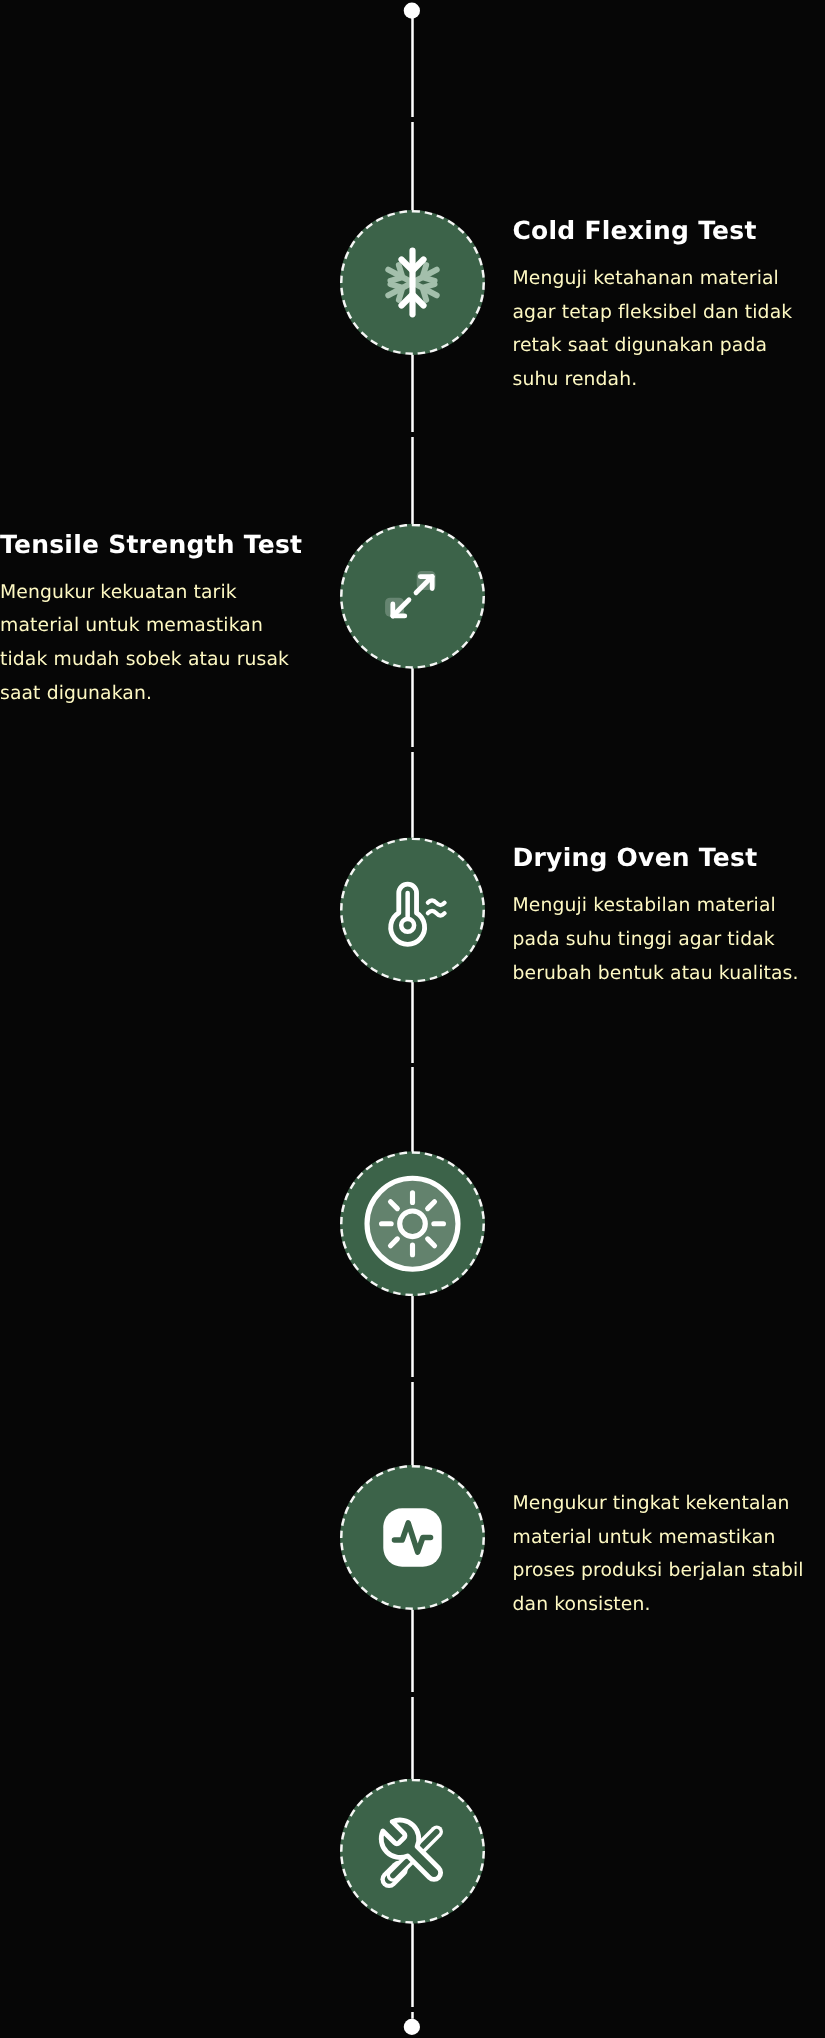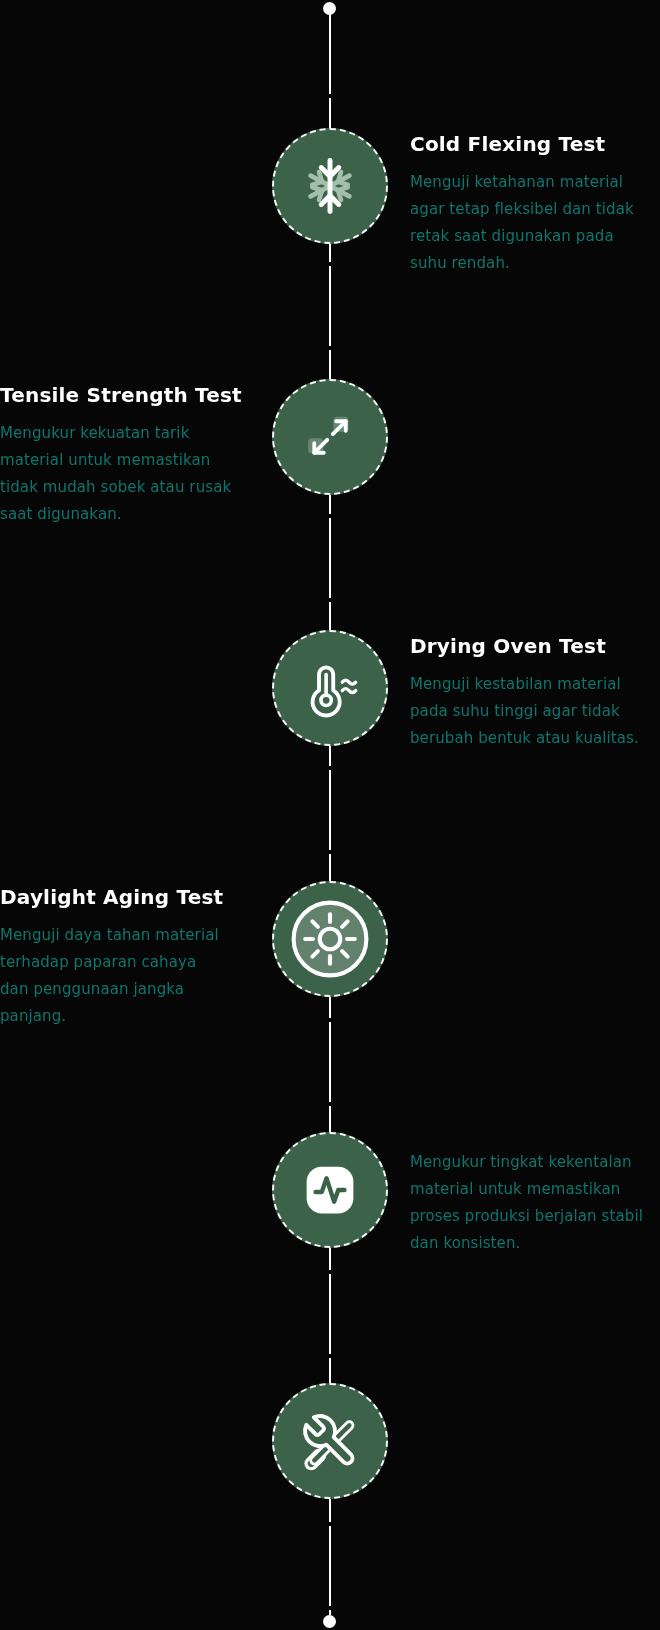--- a/index.html
+++ b/index.html
@@ -11,37 +11,37 @@
     position:absolute; left:329px; top:14px; width:2px; height:1601px;
     background:repeating-linear-gradient(180deg,#fff 0px,#fff 80px,transparent 80px,transparent 84px);
   }
   .axis-dot {
     position:absolute; left:323px; width:13px; height:13px;
     border-radius:50%; background:#fff;
   }
   .axis-dot.top { top:2px; }
   .axis-dot.bottom { top:1615px; }
 
-  .tl-item { position:absolute; left:0; width:522px; height:116px; }
+  .tl-item { position:absolute; left:0; width:522px; height:116px;margin-top:40px; }
   .tl-circle {
     position:absolute; left:272px; top:0; width:116px; height:116px;
     box-sizing:border-box; border:2px dashed rgba(255,255,255,0.95);
     border-radius:50%; background:#3c6349;
     display:flex; align-items:center; justify-content:center;
   }
   .tl-text { position:absolute; top:4px; }
   .tl-text.right { left:410px; width:250px; text-align:left; }
   .tl-text.left  { left:0px;   width:252px; text-align:left; }
   .tl-title {
     margin:0; font-size:20px; line-height:24px; font-weight:700;
     color:#ffffff; letter-spacing:0.2px;
   }
   .tl-desc {
     margin:13px 0 0; font-size:15px; line-height:27px; font-weight:400;
-    color:#0f766e; white-space:pre; letter-spacing:0.1px;
+    color:#fef9c3; white-space:pre; letter-spacing:0.1px;
   }
   svg { display:block; }
 </style>
 </head>
 <body>
 
 <div class="canvas">
 
   <div class="axis-line"></div>
   <div class="axis-dot top"></div>
@@ -128,27 +128,20 @@
           <path d="M31.1 31.1 L34.3 34.3"></path>
           <path d="M24 34 V38.5"></path>
           <path d="M16.9 31.1 L13.7 34.3"></path>
           <path d="M14 24 H9.5"></path>
           <path d="M16.9 16.9 L13.7 13.7"></path>
           <path d="M24 14 V9.5"></path>
           <path d="M31.1 16.9 L34.3 13.7"></path>
         </g>
       </svg>
     </div>
-    <div class="tl-text left">
-      <h3 class="tl-title">Daylight Aging Test</h3>
-      <p class="tl-desc">Menguji daya tahan material
-terhadap paparan cahaya
-dan penggunaan jangka
-panjang.</p>
-    </div>
   </div>
 
   <div class="tl-item" style="top:1132px">
     <div class="tl-circle">
       <svg width="66" height="66" viewBox="0 0 48 48" fill="none">
         <rect x="7" y="7" width="34" height="34" rx="11" fill="#ffffff"></rect>
         <path d="M13.5 25.5 L18 25.5 L21.5 15.5 L27 32.5 L30 24 L34.5 24" stroke="#3c6349" stroke-width="3.2" stroke-linecap="round" stroke-linejoin="round"></path>
       </svg>
     </div>
     <div class="tl-text right">

